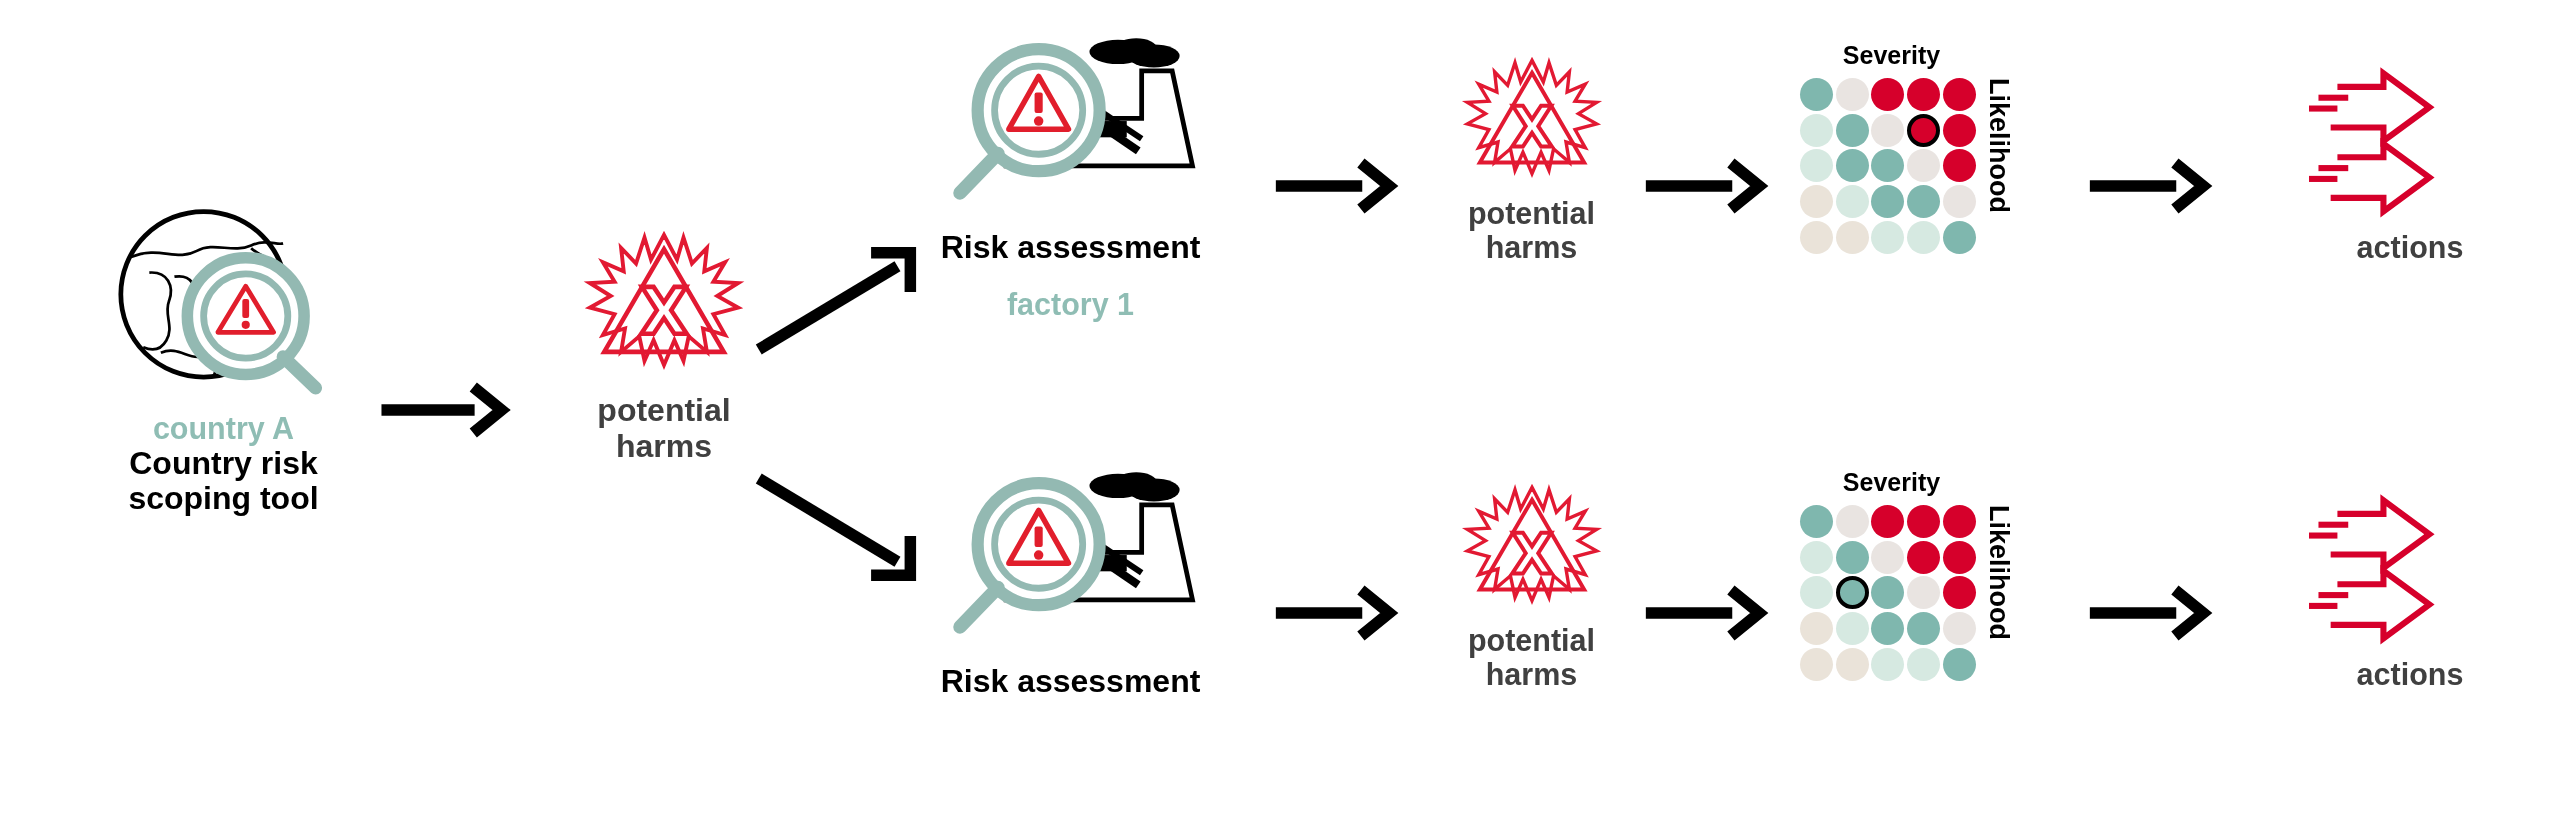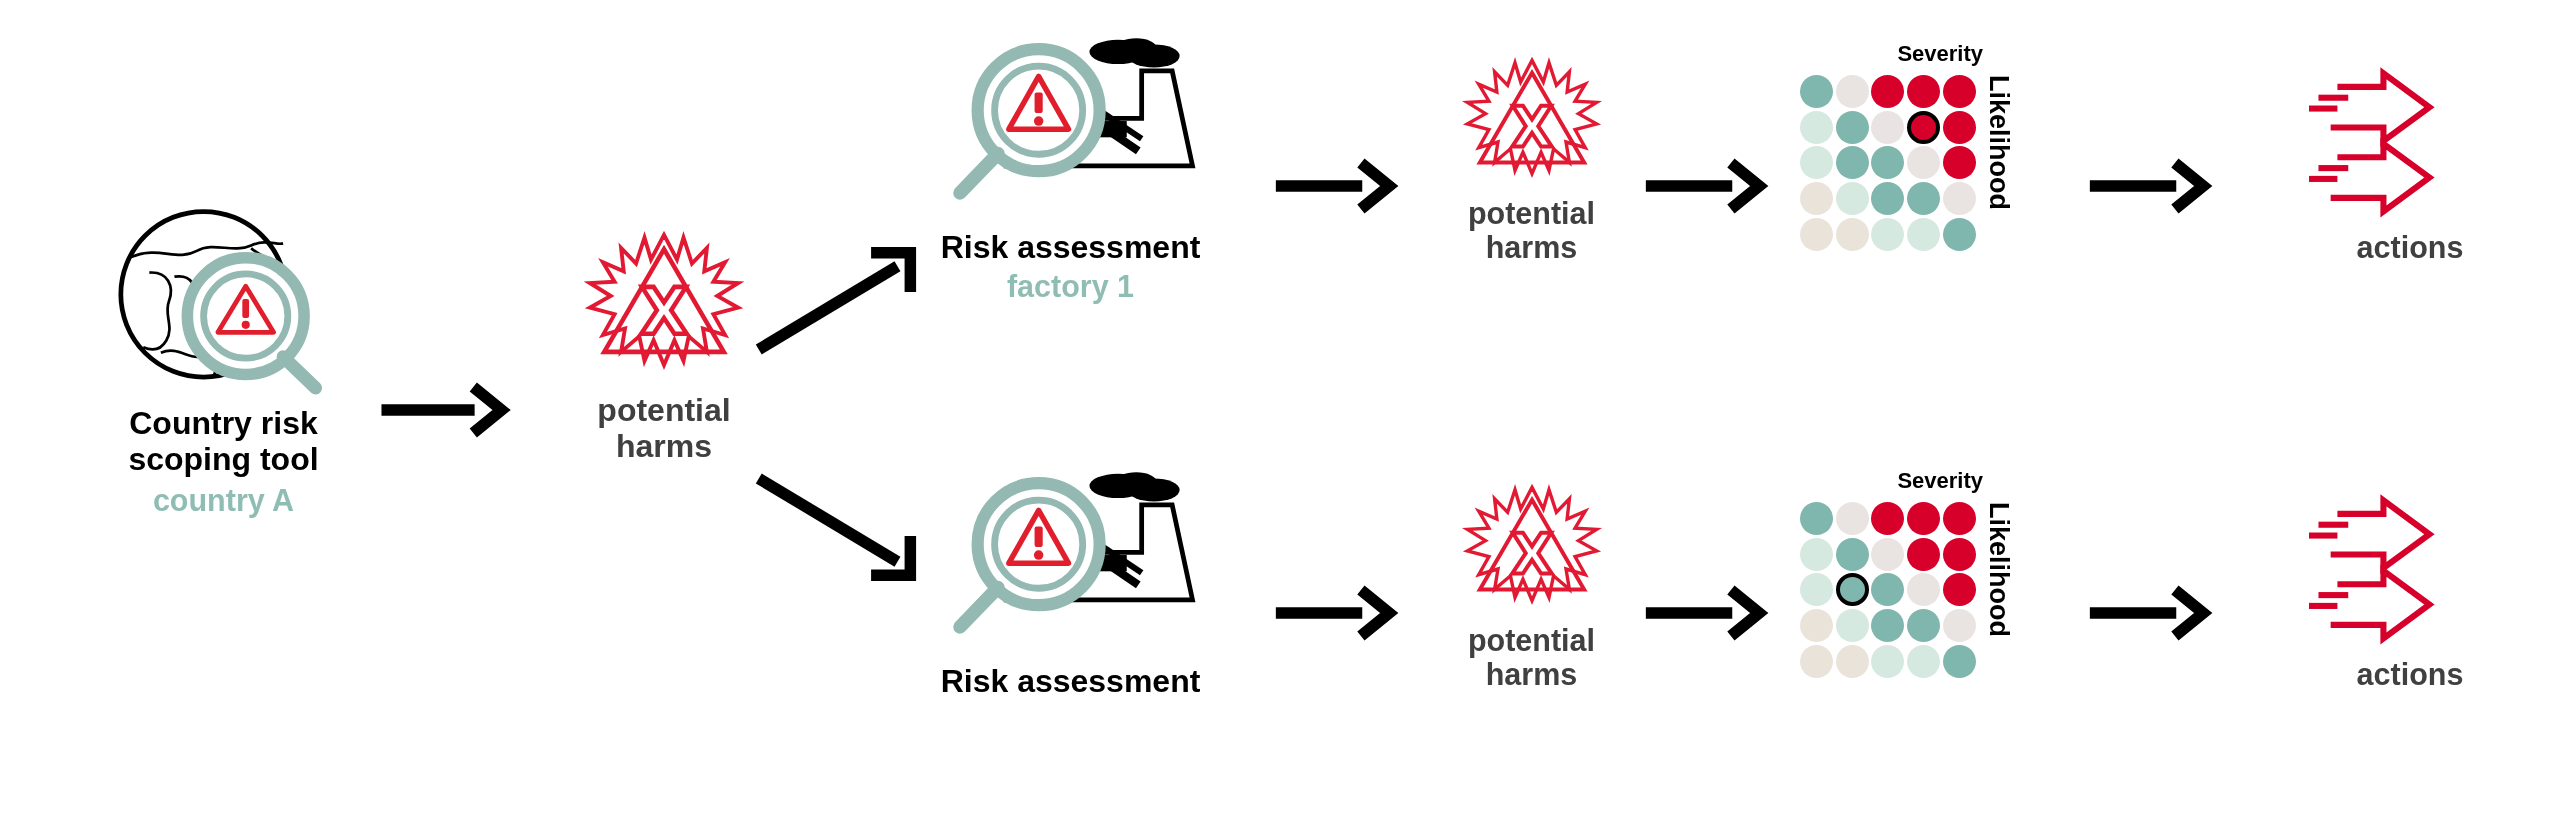--- a/index.html
+++ b/index.html
@@ -16,21 +16,21 @@
     text-align:center;
     font-weight:bold;
     line-height:1.12;
     white-space:pre-line;
   }
   .cap-red{color:#404040;font-size:30.5px;}
   .cap-teal{color:#8FBDB4;font-size:30.5px;}
   .cap-big-black{color:#000000;font-size:32px;}
 
   .matrix-title{
-    font-weight:bold;font-size:22px;color:#000;text-align:right;
+    font-weight:bold;font-size:25px;color:#000;text-align:center;
   }
   .matrix-side{
     font-weight:bold;font-size:27px;color:#000;
     writing-mode:vertical-rl;
     text-orientation:mixed;
     letter-spacing:0px;
   }
   .grid{
     display:grid;
     grid-template-columns:repeat(5,33px);
@@ -59,23 +59,23 @@
         <path d="M205 62 C220 76 238 78 250 92" fill="none" stroke="#000" stroke-width="4"></path>
         <path d="M72 216 C96 206 110 224 128 222 C148 220 156 238 150 250" fill="none" stroke="#000" stroke-width="4"></path>
         <circle cx="197" cy="162" r="86" fill="#fff" stroke="#93B9B2" stroke-width="17"></circle>
         <circle cx="197" cy="162" r="62" fill="none" stroke="#93B9B2" stroke-width="10"></circle>
         <line x1="252" y1="222" x2="300" y2="268" stroke="#93B9B2" stroke-width="19" stroke-linecap="round"></line>
         <path d="M197 118 L238 186 L156 186 Z" fill="none" stroke="#E11E2C" stroke-width="7" stroke-linejoin="round"></path>
         <rect x="192" y="137" width="10" height="28" rx="3" fill="#E11E2C"></rect>
         <circle cx="197" cy="175" r="6" fill="#E11E2C"></circle>
       </svg>
     </div>
+    <div class="caption cap-teal" style="margin-top:5.4px;">country A</div>
     <div class="caption cap-big-black">Country risk
 scoping tool</div>
-    <div class="caption cap-teal" style="margin-top:5.4px;">country A</div>
   </div>
 
   <div class="node" style="left:380px;top:383px;">
     <svg width="142" height="54" viewBox="0 0 210 80">
       <line x1="2" y1="40" x2="140" y2="40" stroke="#000" stroke-width="17"></line>
       <polyline points="138,6 180,40 138,74" fill="none" stroke="#000" stroke-width="17" stroke-linejoin="miter"></polyline>
     </svg>
   </div>
 
   <div class="node" style="left:549px;top:224px;width:230px;">
@@ -121,21 +121,21 @@
         <ellipse cx="322" cy="26" rx="30" ry="14" fill="#000"></ellipse>
         <circle cx="178" cy="118" r="90" fill="#fff" stroke="#93B9B2" stroke-width="18"></circle>
         <circle cx="178" cy="118" r="65" fill="none" stroke="#93B9B2" stroke-width="10"></circle>
         <line x1="118" y1="182" x2="62" y2="240" stroke="#93B9B2" stroke-width="20" stroke-linecap="round"></line>
         <path d="M178 68 L222 146 L134 146 Z" fill="none" stroke="#E11E2C" stroke-width="8" stroke-linejoin="round"></path>
         <rect x="172" y="92" width="12" height="30" rx="3" fill="#E11E2C"></rect>
         <circle cx="178" cy="134" r="7" fill="#E11E2C"></circle>
       </svg>
     </div>
     <div class="caption cap-big-black">Risk assessment</div>
-    <div class="caption cap-teal" style="margin-top:3px;">factory 1</div>
+    <div class="caption cap-teal" style="margin-top:21px;">factory 1</div>
   </div>
 
   <div class="node" style="left:1274px;top:159px;">
     <svg width="136" height="54" viewBox="0 0 200 80">
       <line x1="2" y1="40" x2="130" y2="40" stroke="#000" stroke-width="17"></line>
       <polyline points="128,6 170,40 128,74" fill="none" stroke="#000" stroke-width="17" stroke-linejoin="miter"></polyline>
     </svg>
   </div>
 
   <div class="node" style="left:1430px;top:54px;width:203px;">

